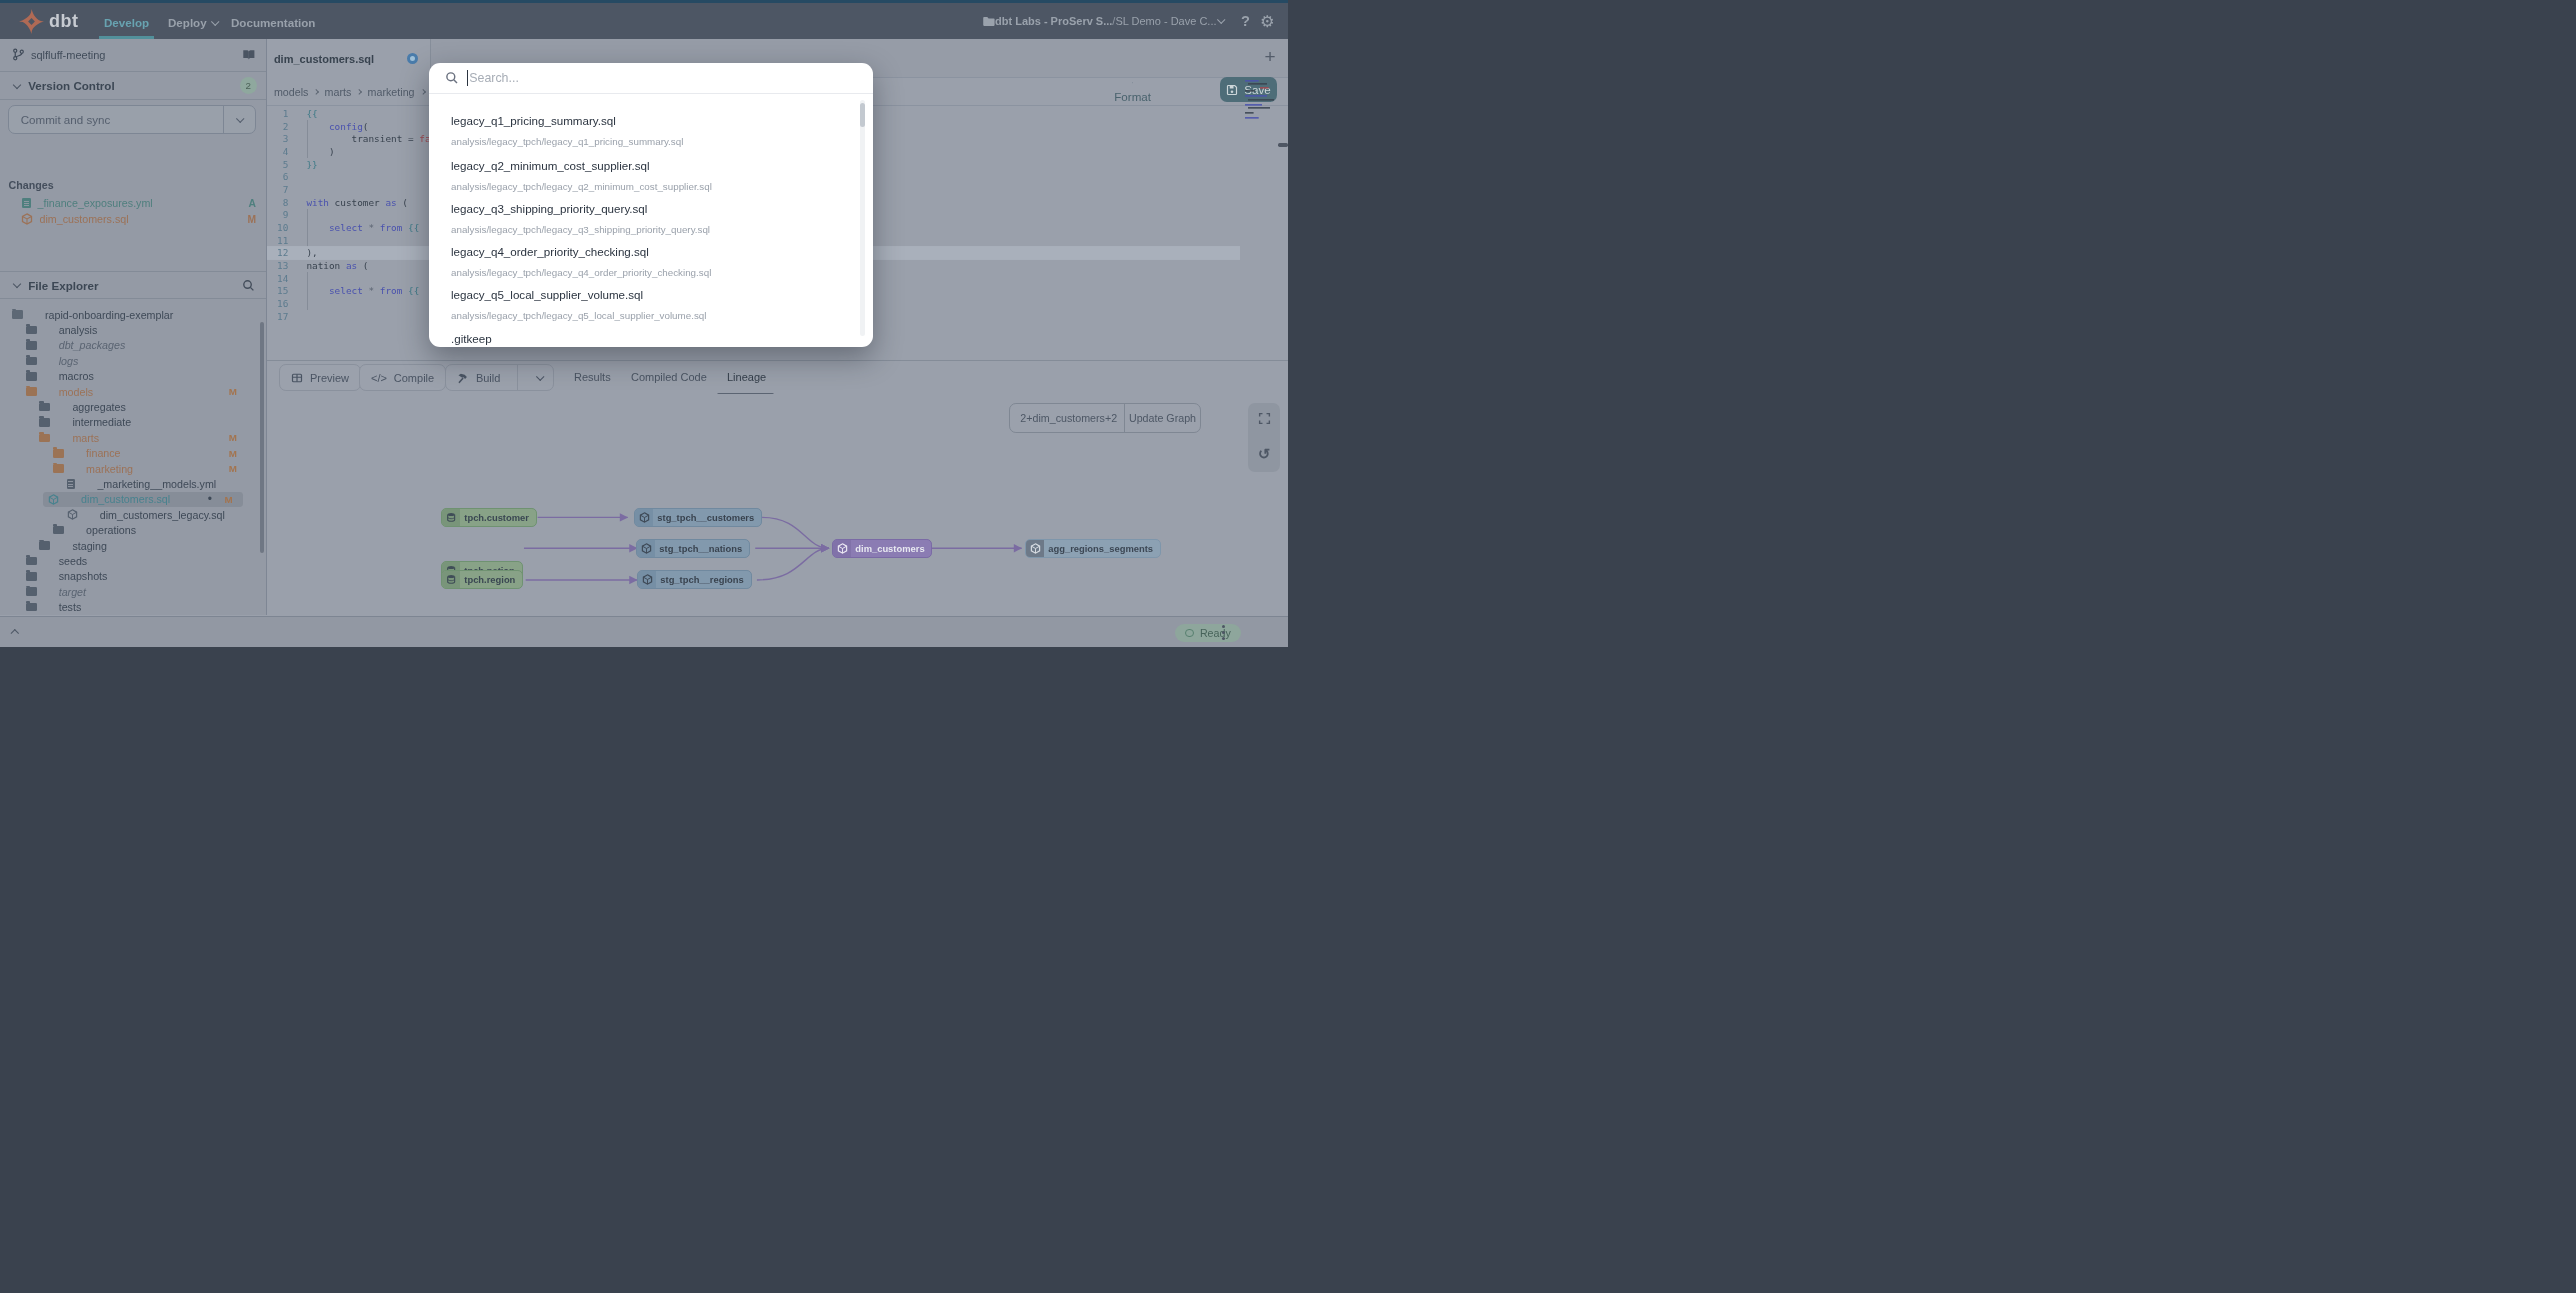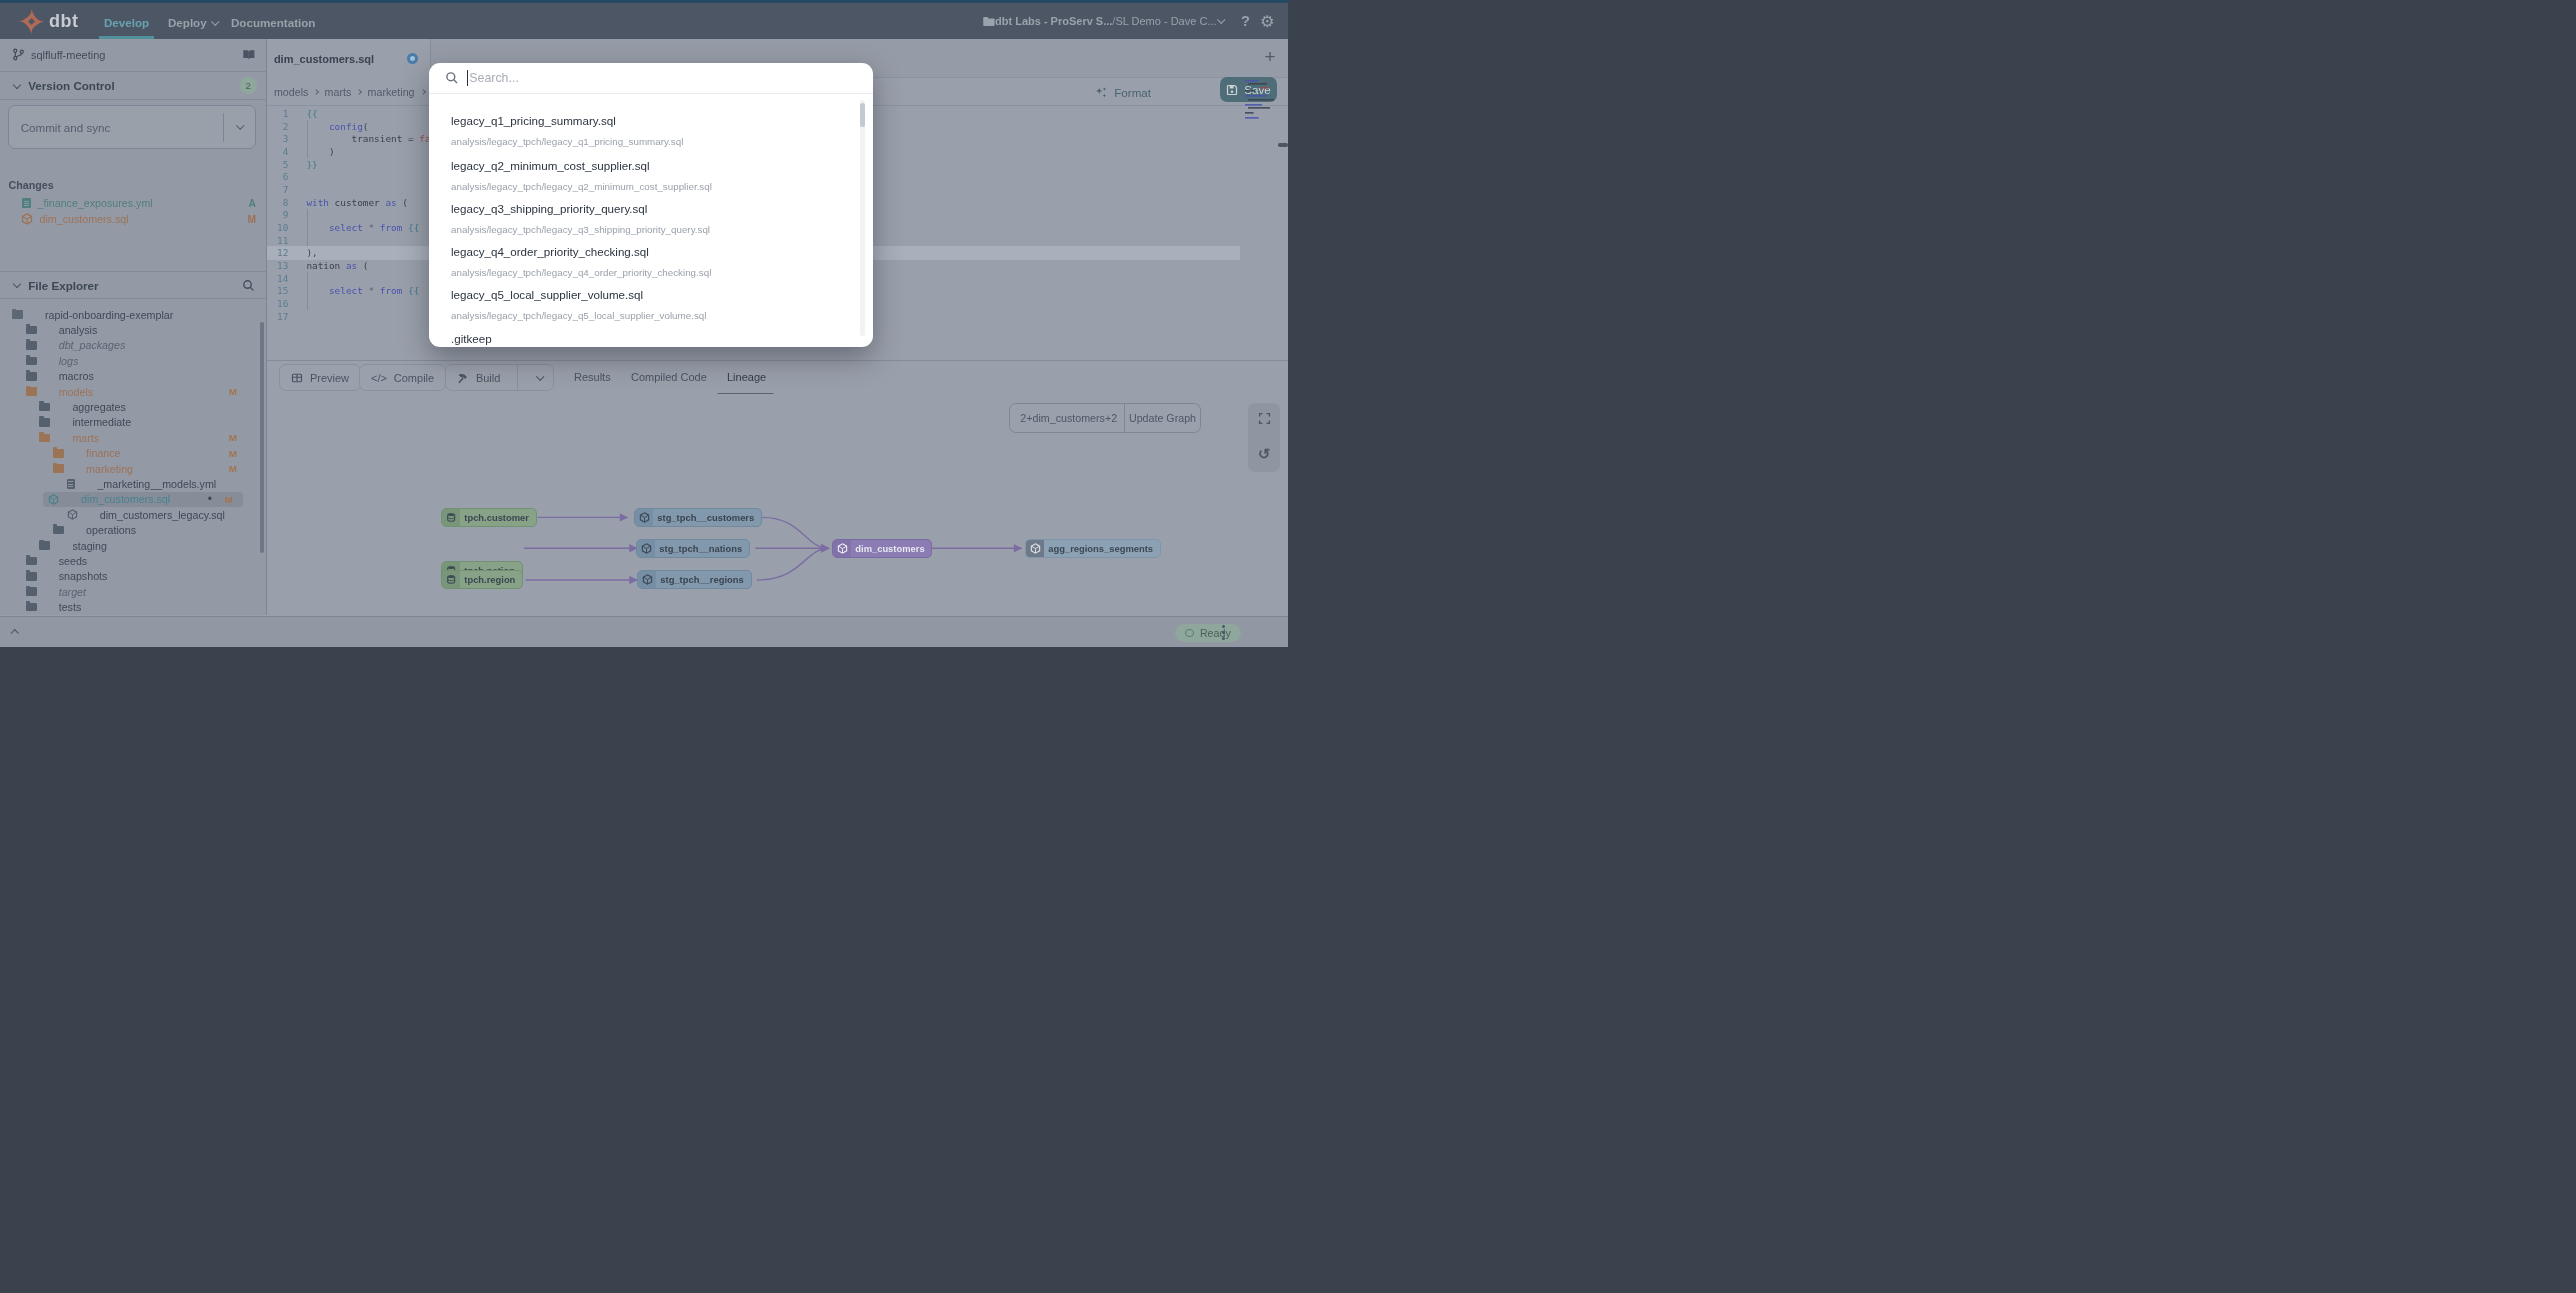--- a/index.html
+++ b/index.html
@@ -23,21 +23,21 @@
   .chev.up{transform:rotate(-135deg) translateY(-1.7px);}
 
   
   #sidebar{left:0;top:39px;width:267px;height:576px;background:#949aa5;border-right:0.9px solid #7e8694;}
   .srow{position:absolute;left:0;width:267px;display:flex;align-items:center;}
   .sdivider{position:absolute;left:0;width:266px;height:0.9px;background:#83_8b97;background:#838b97;}
   .shead{font-size:11.6px;font-weight:700;color:#3c4754;}
   .schev{width:6px;height:6px;border-right:1.7px solid #4a5462;border-bottom:1.7px solid #4a5462;transform:rotate(45deg);margin:0 8.6px 1.7px 13.7px;}
   #vc-badge{position:absolute;right:10.3px;width:17px;height:17px;border-radius:50%;background:#8fa89e;color:#4b6157;
             font-size:9.8px;display:flex;align-items:center;justify-content:center;}
-  #commit-btn{position:absolute;left:7.7px;top:66px;width:248px;height:44px;border:0.9px solid #7d8694;border-radius:6.9px;
+  #commit-btn{position:absolute;left:7.7px;top:66px;width:248px;height:29px;border:0.9px solid #7d8694;border-radius:6.9px;
               background:#99a0aa;display:flex;align-items:center;color:#545e6d;font-size:11.6px;}
   #commit-btn .lbl{margin-left:12px;flex:1;}
   #commit-btn .split{width:0.9px;height:29px;background:#7d8694;}
   #commit-btn .dd{width:31px;display:flex;justify-content:center;}
   .changes-label{font-size:10.7px;font-weight:700;color:#444e5c;}
   .chgrow{position:absolute;left:0;width:267px;height:16.3px;display:flex;align-items:center;font-size:10.7px;}
   .chgrow .nm{margin-left:6.9px;}
   .chgrow .bdg{position:absolute;right:11px;font-weight:700;font-size:10.3px;}
   .teal{color:#4f7f7e;} .orangey{color:#9c7257;}
 
@@ -67,21 +67,21 @@
   #editor{left:267px;top:39px;width:1021px;height:320px;background:#9aa0ab;}
   #tabbar{position:absolute;left:0;top:0;width:1021px;height:39px;background:#969ca7;border-bottom:0.9px solid #8b93a0;}
   #tab-active{position:absolute;left:0;top:0;width:164px;height:39px;background:#9aa0ab;border-right:0.9px solid #868e9a;
               display:flex;align-items:center;}
   #tab-active .tt{margin-left:6.9px;font-size:11px;font-weight:700;color:#38434f;}
   #unsaved-dot{position:absolute;left:140px;top:13.7px;width:11px;height:11px;border-radius:50%;border:3px solid #4a7cab;background:#9fc0d8;}
   #newtab{position:absolute;right:6.9px;top:6.9px;font-size:19px;color:#535c6a;width:22px;text-align:center;}
   #crumbrow{position:absolute;left:0;top:39px;width:1021px;height:28px;border-bottom:0.9px solid #8b93a0;}
   #breadcrumb{position:absolute;left:6.9px;top:7.7px;display:flex;gap:3.4px;font-size:10.7px;color:#515b69;align-items:center;}
   #breadcrumb .sep{width:4.3px;height:4.3px;border-right:1.4px solid #5d6673;border-top:1.4px solid #5d6673;transform:rotate(45deg);margin:0 2.6px;}
-  #format-btn{position:absolute;right:137px;top:4.3px;display:flex;align-items:center;gap:6px;color:#49626d;font-size:11.6px;height:20.6px;}
+  #format-btn{position:absolute;right:137px;top:4.3px;display:flex;align-items:center;gap:6px;color:#49626d;font-size:11.6px;height:20.6px;flex-direction:column;}
   #save-btn{position:absolute;right:11px;top:-0.9px;width:57px;height:25px;background:#4e6d78;border-radius:6.9px;
             display:flex;align-items:center;justify-content:center;gap:6px;color:#ccd6d9;font-size:11.6px;}
   
   #code{position:absolute;left:0;top:68px;width:1021px;height:235px;font-family:"DejaVu Sans Mono",monospace;font-size:9.4px;}
   .cl{position:relative;height:12.7px;display:flex;align-items:center;}
   .cl .ln{width:21.4px;text-align:right;color:#5c7b8e;flex:0 0 auto;}
   .cl .ct{margin-left:18px;white-space:pre;}
   .cl.hl{background:rgba(214,222,235,.25);box-shadow:0 0.9px 0 #aab1bc,0 -0.9px 0 #aab1bc;width:973px;}
   .tk.kw{color:#4a52ae;} .tk.br{color:#3f7a87;} .tk.tx{color:#39434f;} .tk.rd{color:#a04950;} .tk.op{color:#5b6472;}
   .guide{position:absolute;left:40px;top:0;bottom:0;width:0.9px;background:rgba(70,80,95,.25);}

